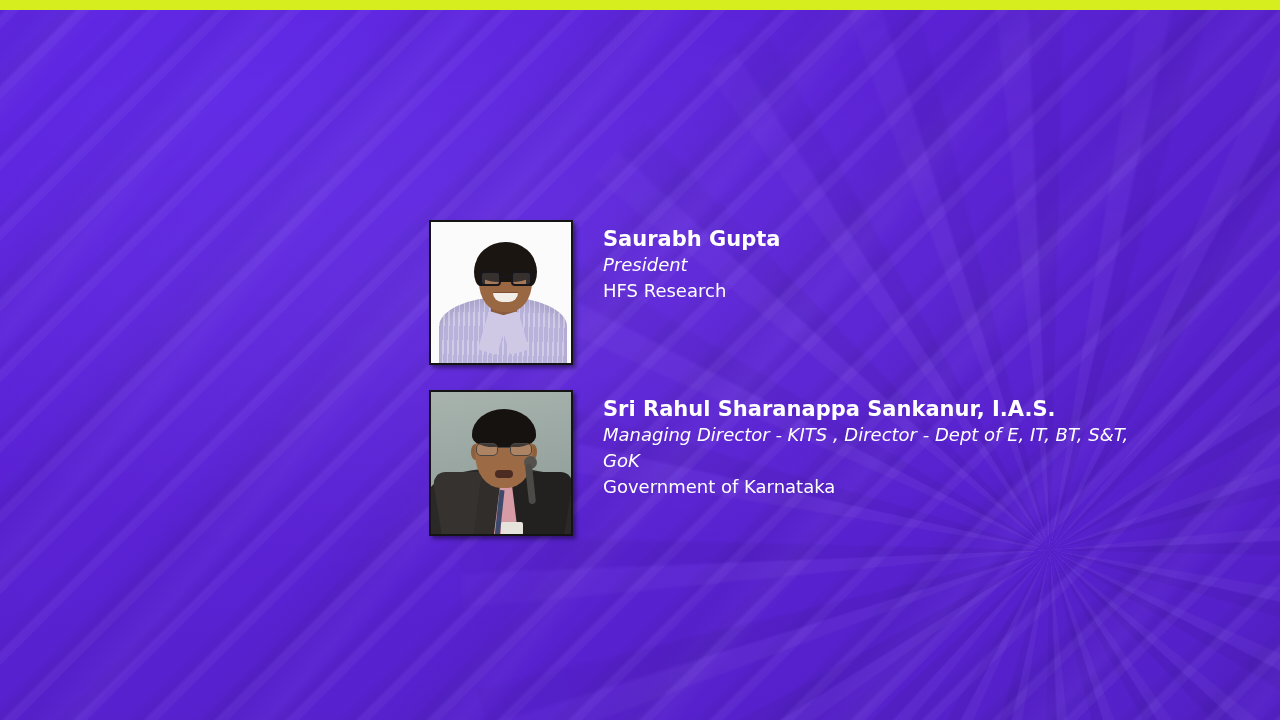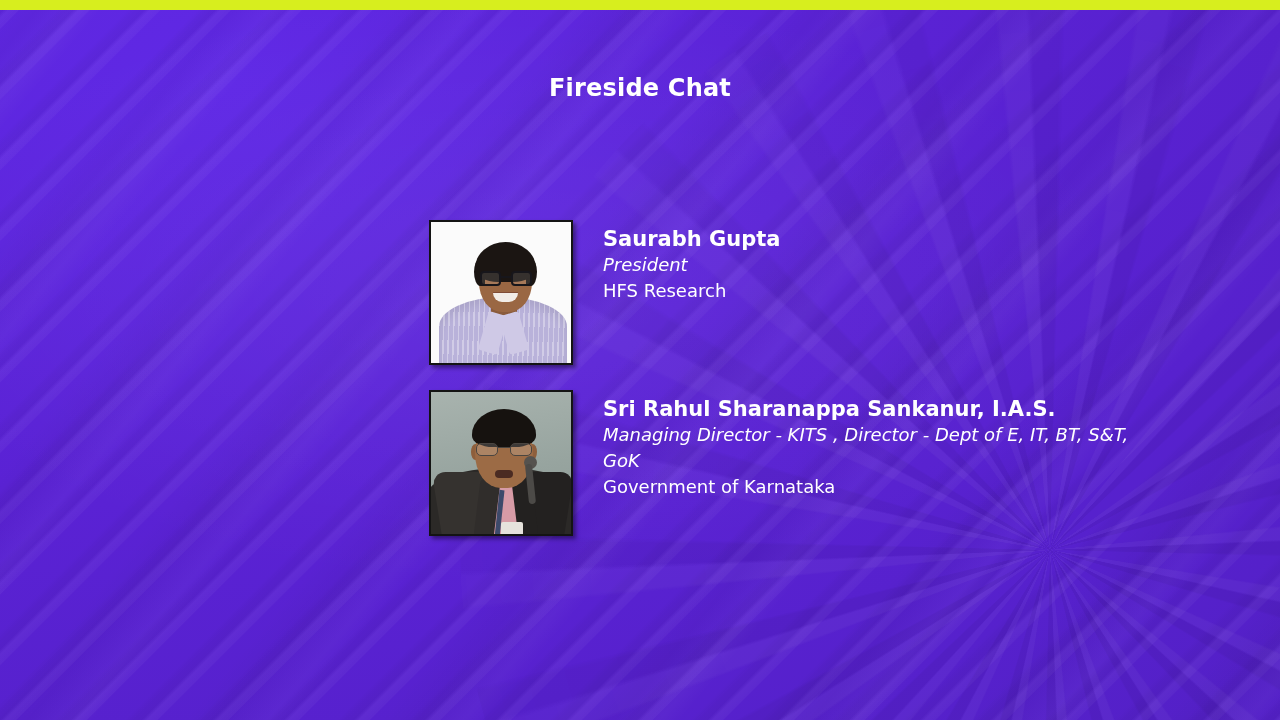--- a/index.html
+++ b/index.html
@@ -301,21 +301,20 @@
 <div class="slide">
 
   <div class="bg-base"></div>
   <div class="bg-stripes-fine"></div>
   <div class="bg-stripes-wide"></div>
   <div class="bg-swirl"></div>
   <div class="bg-glow"></div>
 
   <div class="accent-bar"></div>
 
-  <div class="title">Fireside Chat</div>
 
   <div class="speaker" id="speaker-1">
     <div class="photo-frame">
       <div class="photo-inner">
         <div class="p2-bg"></div>
         <div class="p2-neck"></div>
         <div class="p2-suit"></div>
         <div class="p2-suit-l"></div>
         <div class="p2-suit-r"></div>
         <div class="p2-shirt"></div>

